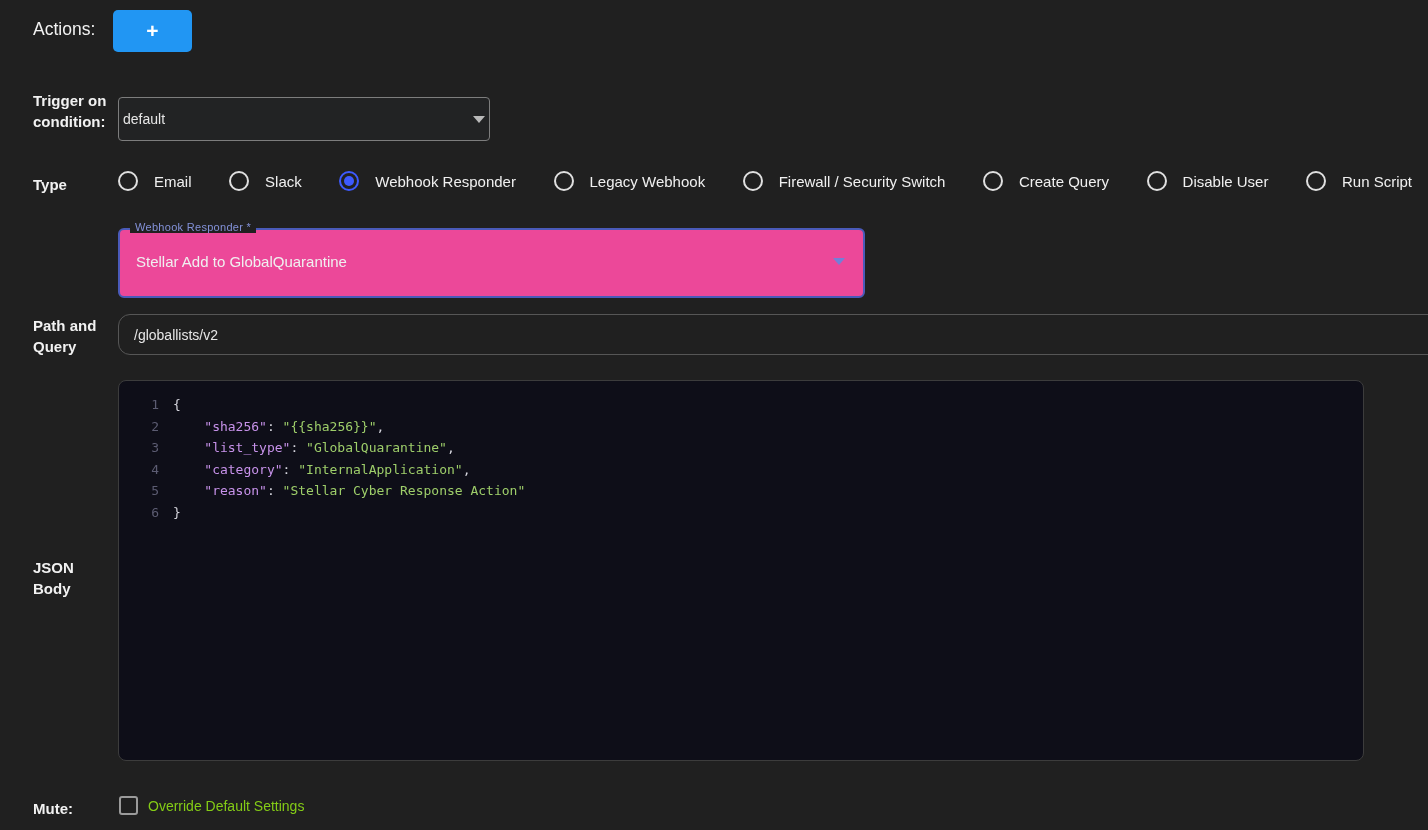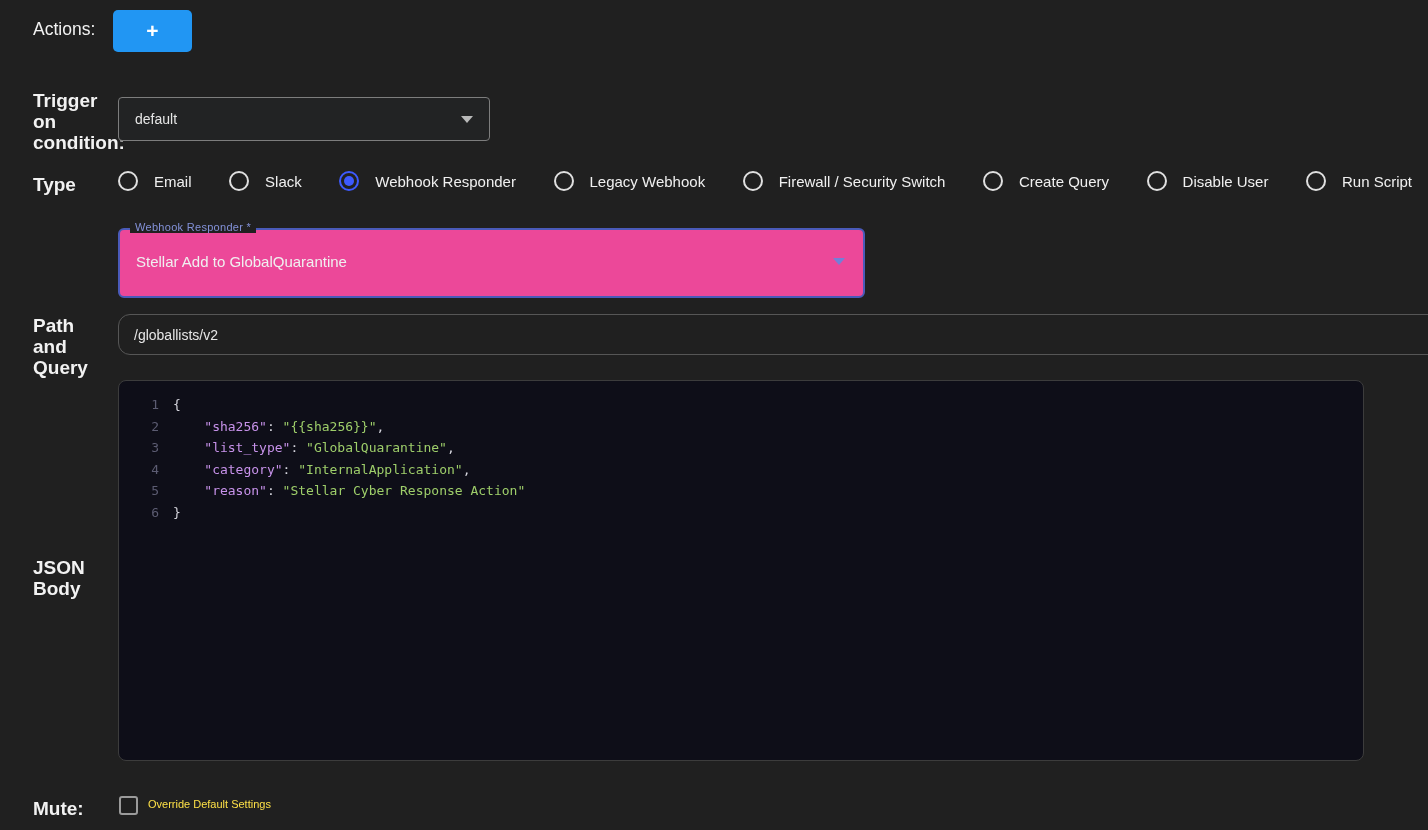--- a/index.html
+++ b/index.html
@@ -2,42 +2,42 @@
 <html><head>
 <meta charset="utf-8">
 <style>
   html,body { margin:0; padding:0; background:#202020; }
   .page {
     position:relative; width:1428px; height:830px; overflow:hidden;
     background:#202020; color:#e8e8e8;
     font-family:"Liberation Sans", sans-serif;
   }
   .field-label {
-    position:absolute; font-weight:bold; font-size:19px; color:#f2f2f2;
+    position:absolute; font-weight:bold; font-size:15px; color:#f2f2f2;
     line-height:21px;
   }
   .actions-label { font-weight:400; font-size:17.5px; top:19px; left:33px; }
   .trigger-label { top:90px; left:33px; width:78px; }
   .type-label { top:174px; left:33px;text-align:center; }
   .path-label { top:315px; left:33px; width:80px; }
   .json-label { top:557px; left:33px; width:60px; }
   .mute-label { top:798px; left:33px; }
 
   .add-btn {
     position:absolute; left:113px; top:10px; width:79px; height:42px;
     background:#2196f3; border:none; border-radius:5px; color:#ffffff;
     font-size:21px; font-weight:bold; cursor:pointer;
     display:flex; align-items:center; justify-content:center;
   }
 
   .trigger-select {
     position:absolute; left:118px; top:97px; width:372px; height:44px;
     box-sizing:border-box; border:1px solid #7d7d7d; border-radius:4px;
     background:#222324; display:flex; align-items:center;
-    justify-content:space-between; padding:0 16px; cursor:pointer;
+    justify-content:space-between; padding:0 4px; cursor:pointer;
   }
   .trigger-select .value { font-size:14px; color:#e6e6e6; }
   .caret {
     width:0; height:0; border-left:6px solid transparent;
     border-right:6px solid transparent; border-top:7px solid #b9b9b9;
   }
   .caret.blue { border-top-color:#7280d8; }
 
   .radio-group {
     position:absolute; left:118px; top:166px; width:1294px; height:30px;
@@ -91,21 +91,21 @@
   .tok-str   { color:#9ece6a; }
   .tok-punct { color:#d6d6de; }
   .tok-plain { color:#d6d6de; }
 
   .checkbox {
     position:absolute; left:119px; top:796px; width:19px; height:19px;
     box-sizing:border-box; border:2px solid #9b9b9b; border-radius:3px;
     background:transparent; cursor:pointer;
   }
   .checkbox-label {
-    position:absolute; left:148px; top:798px; font-size:11px; color:#fde047;
+    position:absolute; left:148px; top:798px; font-size:14px; color:#84cc16;
   }
 </style>
 </head>
 <body>
 
 <div class="page">
 
   <div class="field-label actions-label">Actions:</div>
   <button class="add-btn">
     <span>+</span>

